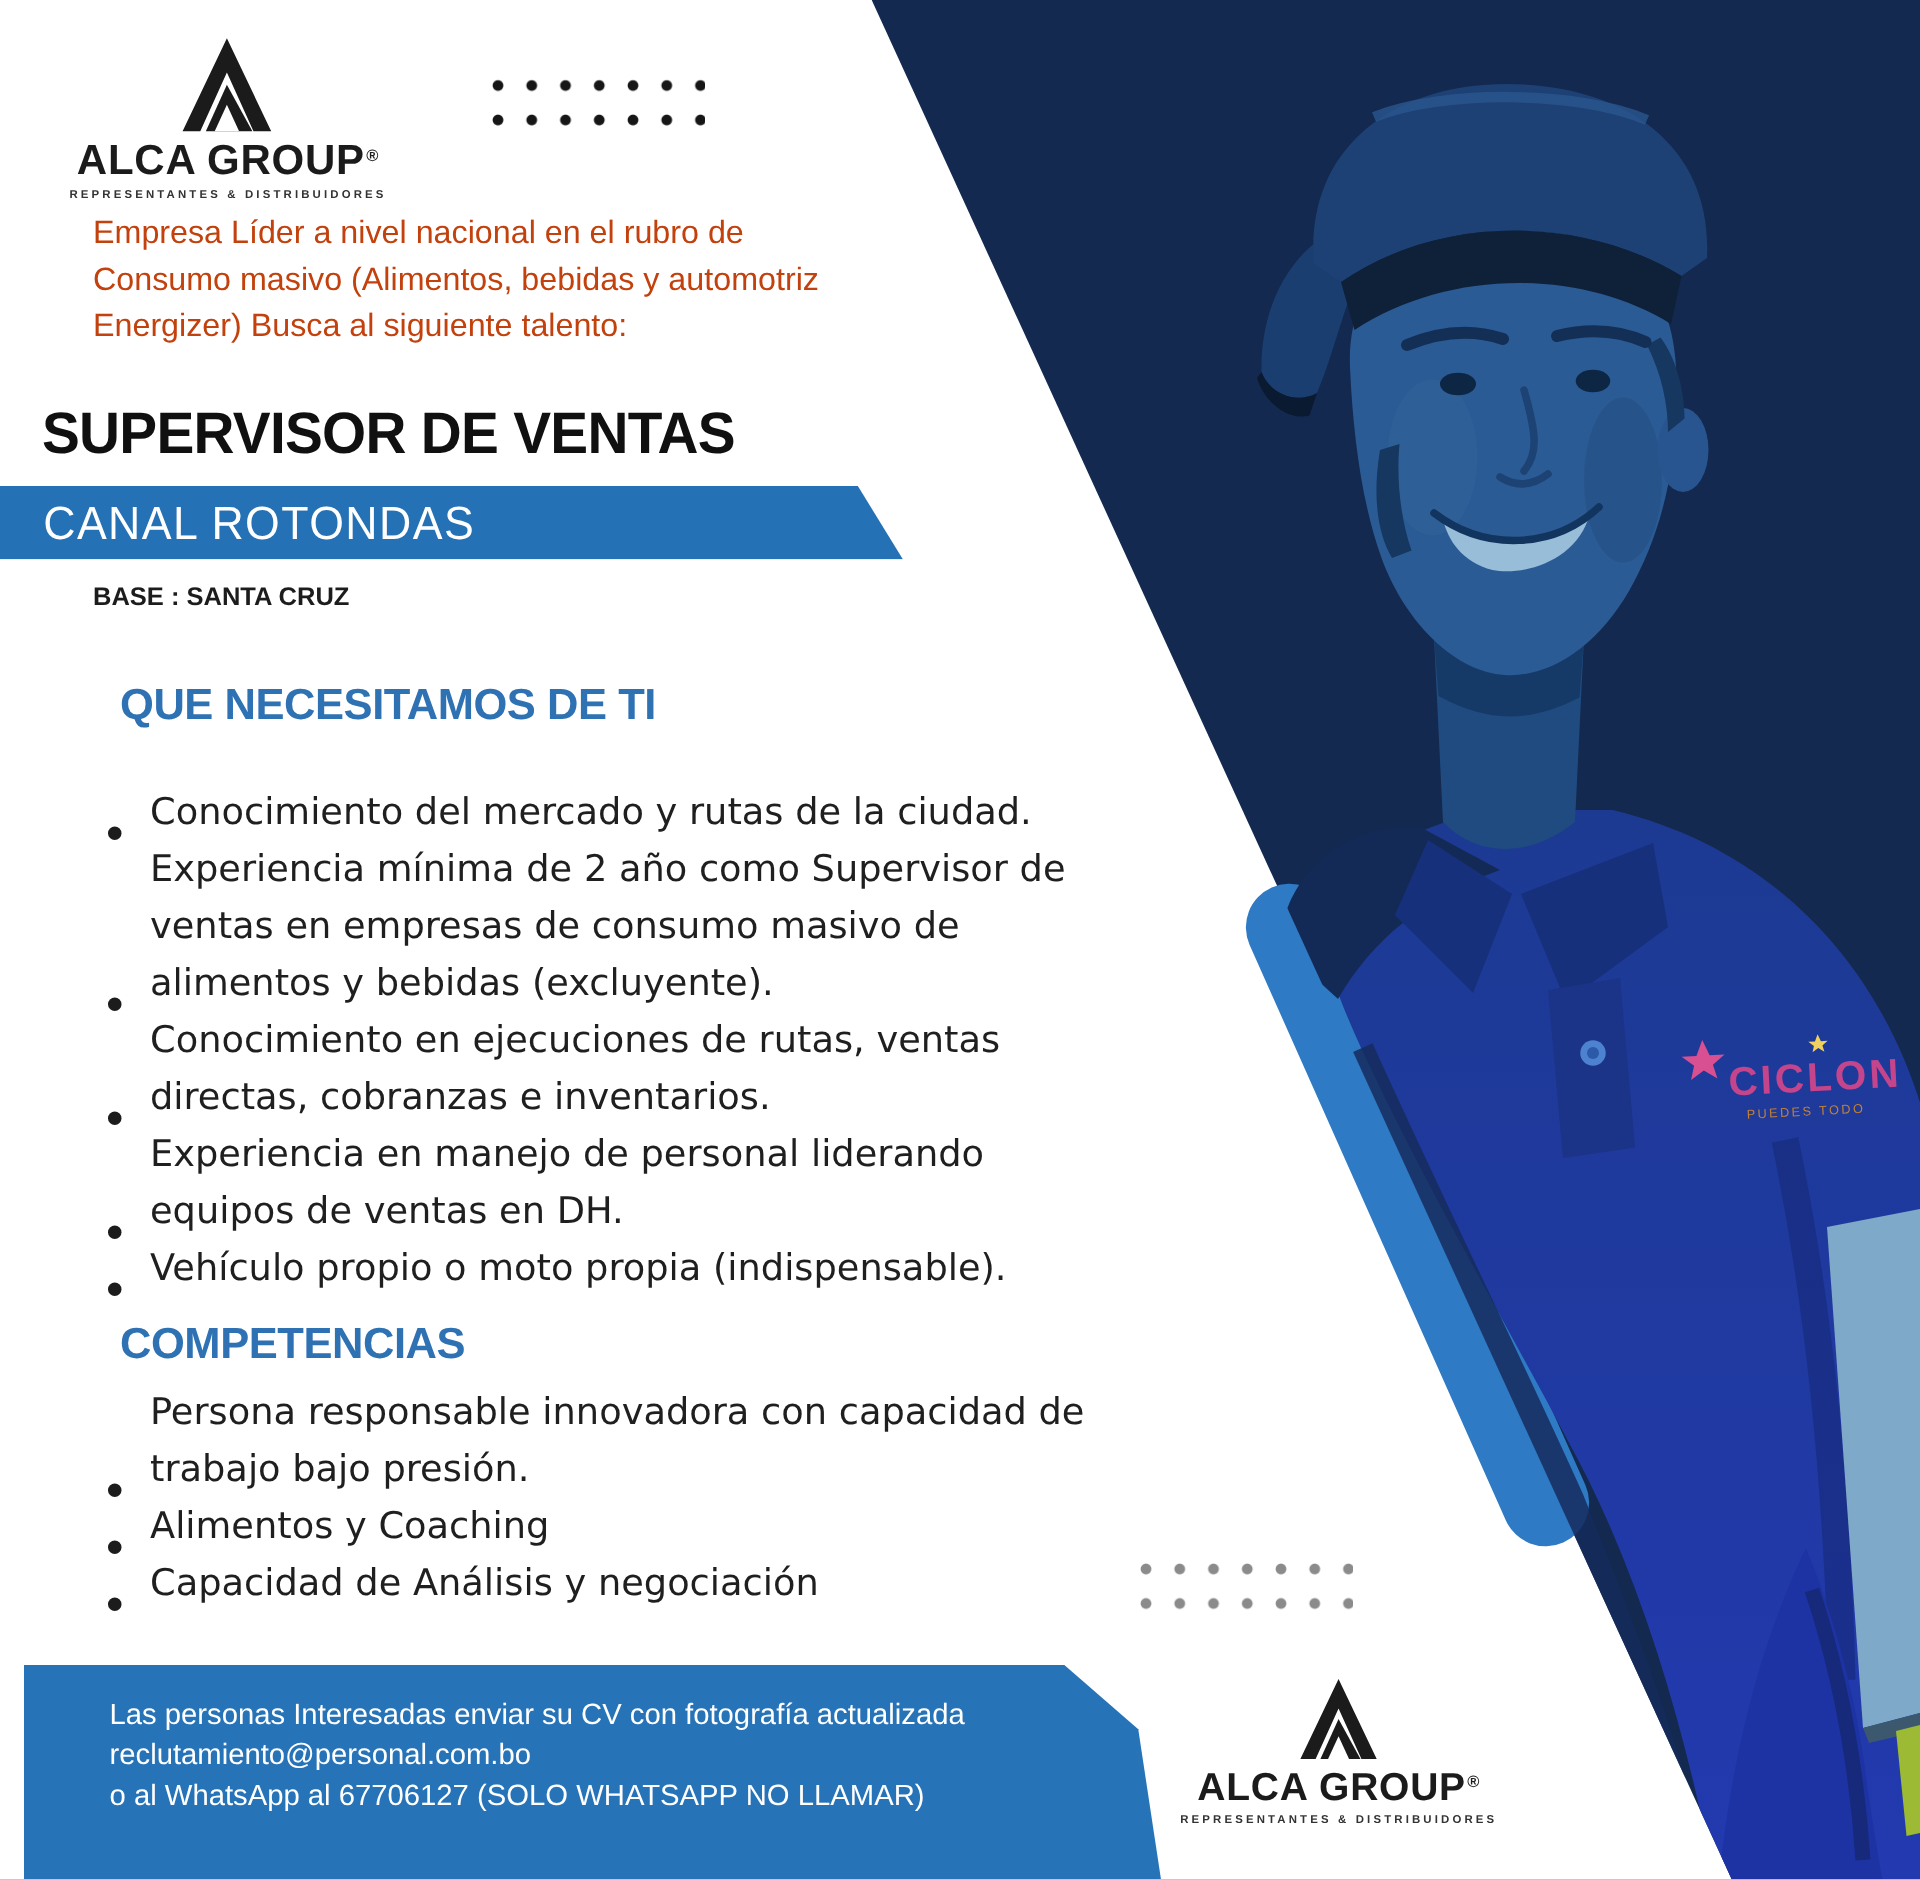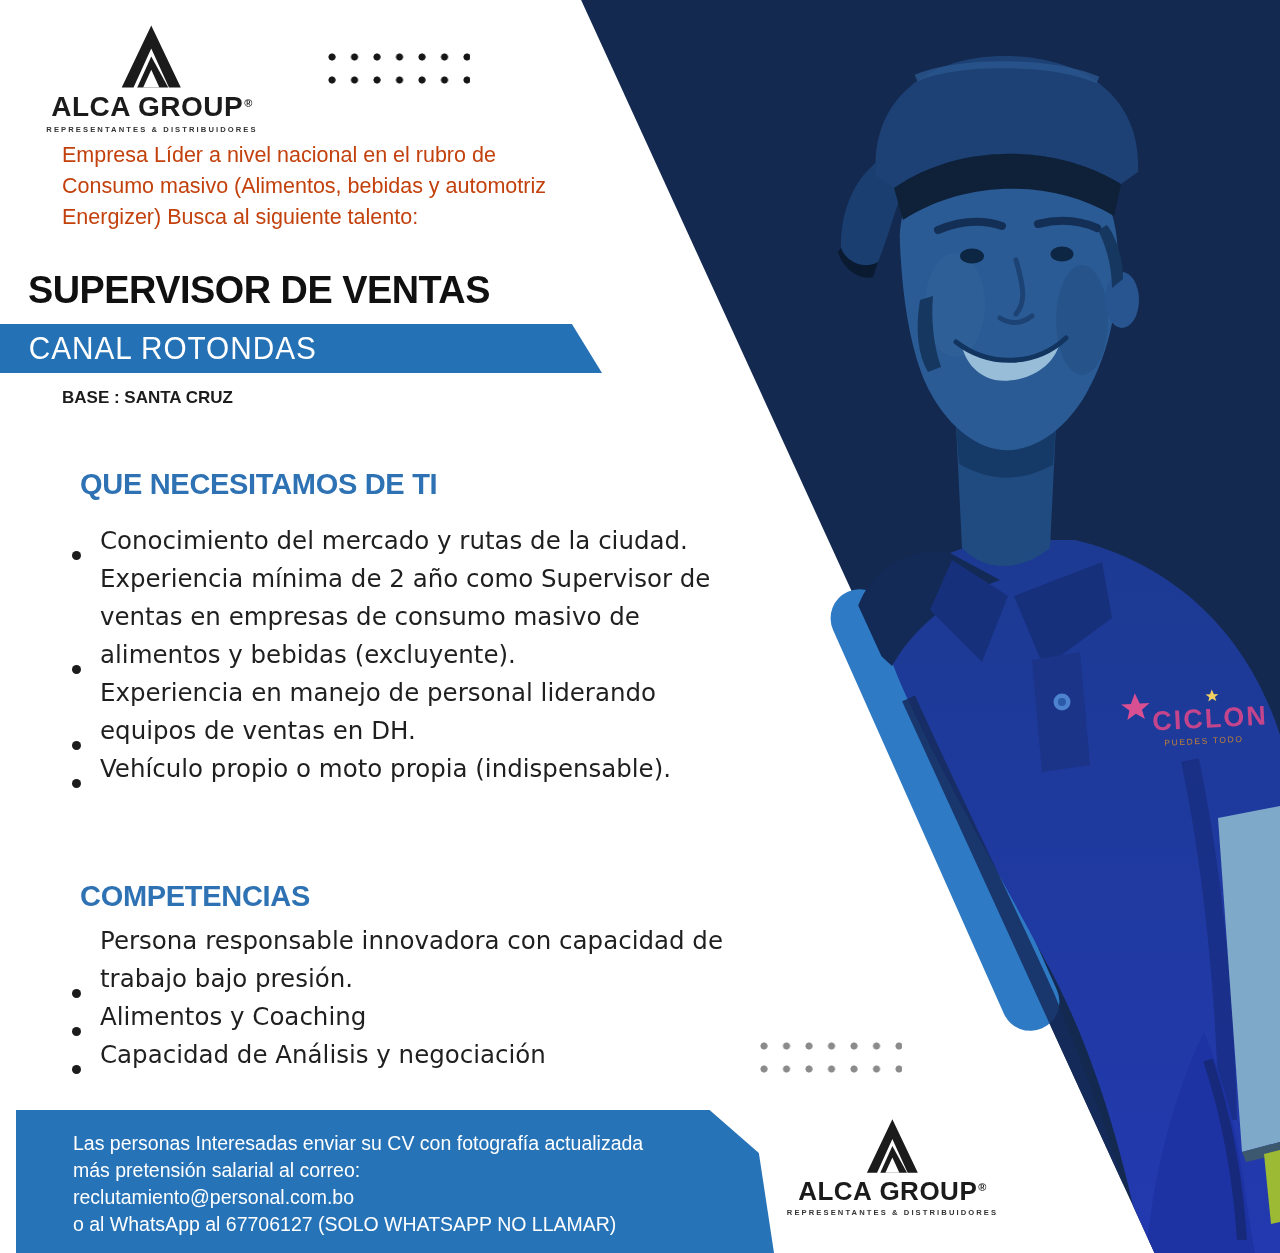--- a/index.html
+++ b/index.html
@@ -71,21 +71,21 @@
   .banner-text{
     color:#fff;font-size:31px;font-weight:400;letter-spacing:1px;
     line-height:49px;padding-left:30px;white-space:nowrap;
     transform:scaleX(.96);transform-origin:left;
   }
   .base-line{position:absolute;z-index:5;left:62px;top:388px;font-size:17px;font-weight:600;color:#1c1c1c;white-space:nowrap;}
   .sec-heading{
     position:absolute;z-index:5;color:var(--heading-blue);
     font-size:29px;font-weight:800;letter-spacing:-.3px;white-space:nowrap;
   }
-  .req-heading{left:80px;top:468px;}
+  .req-heading{left:80px;top:454px;}
   .comp-heading{left:80px;top:880px;}
   .bullets{position:absolute;z-index:5;left:72px;}
   .req-list{top:522px;}
   .comp-list{top:922px;}
   .b-item{display:flex;align-items:flex-end;}
   .b-dot{flex:none;width:9px;height:9px;border-radius:50%;background:#1c1c1c;margin:15px 19px 0 0;}
   .b-lines{font-family:"DejaVu Sans",sans-serif;font-size:24.5px;line-height:38px;color:#1f1f1f;}
   .b-lines div{white-space:nowrap;}
   
   .contact-box{
@@ -209,20 +209,27 @@
         <span class="b-dot"></span>
         <div class="b-lines">
           <div>Experiencia mínima de 2 año como Supervisor de</div>
           <div>ventas en empresas de consumo masivo de</div>
           <div>alimentos y bebidas (excluyente).</div>
         </div>
       </div>
       <div class="b-item">
         <span class="b-dot"></span>
         <div class="b-lines">
+          <div>Conocimiento en ejecuciones de rutas, ventas</div>
+          <div>directas, cobranzas e inventarios.</div>
+        </div>
+      </div>
+      <div class="b-item">
+        <span class="b-dot"></span>
+        <div class="b-lines">
           <div>Experiencia en manejo de personal liderando</div>
           <div>equipos de ventas en DH.</div>
         </div>
       </div>
       <div class="b-item">
         <span class="b-dot"></span>
         <div class="b-lines">
           <div>Vehículo propio o moto propia (indispensable).</div>
         </div>
       </div>
@@ -246,21 +253,20 @@
       <div class="b-item">
         <span class="b-dot"></span>
         <div class="b-lines">
           <div>Capacidad de Análisis y negociación</div>
         </div>
       </div>
     </div>
 
   <div class="contact-box">
       <div class="ln">Las personas Interesadas enviar su CV con fotografía actualizada</div>
-      <div class="ln">más pretensión salarial al correo:</div>
       <div class="ln">reclutamiento@personal.com.bo</div>
       <div class="ln">o al WhatsApp al 67706127 (SOLO WHATSAPP NO LLAMAR)</div>
     </div>
 
   <div class="logo logo-bottom">
     <svg class="logo-mark" viewBox="0 0 100 88">
       <path d="M49 2 L9 86 L25 86 L49 33 L73 86 L89 86 Z" fill="#1b1b1b"></path>
       <path d="M49 44 L72 86 L30 86 Z" fill="#1b1b1b"></path>
       <path d="M49 62 L60 86 L38 86 Z" fill="#ffffff"></path>
     </svg>

